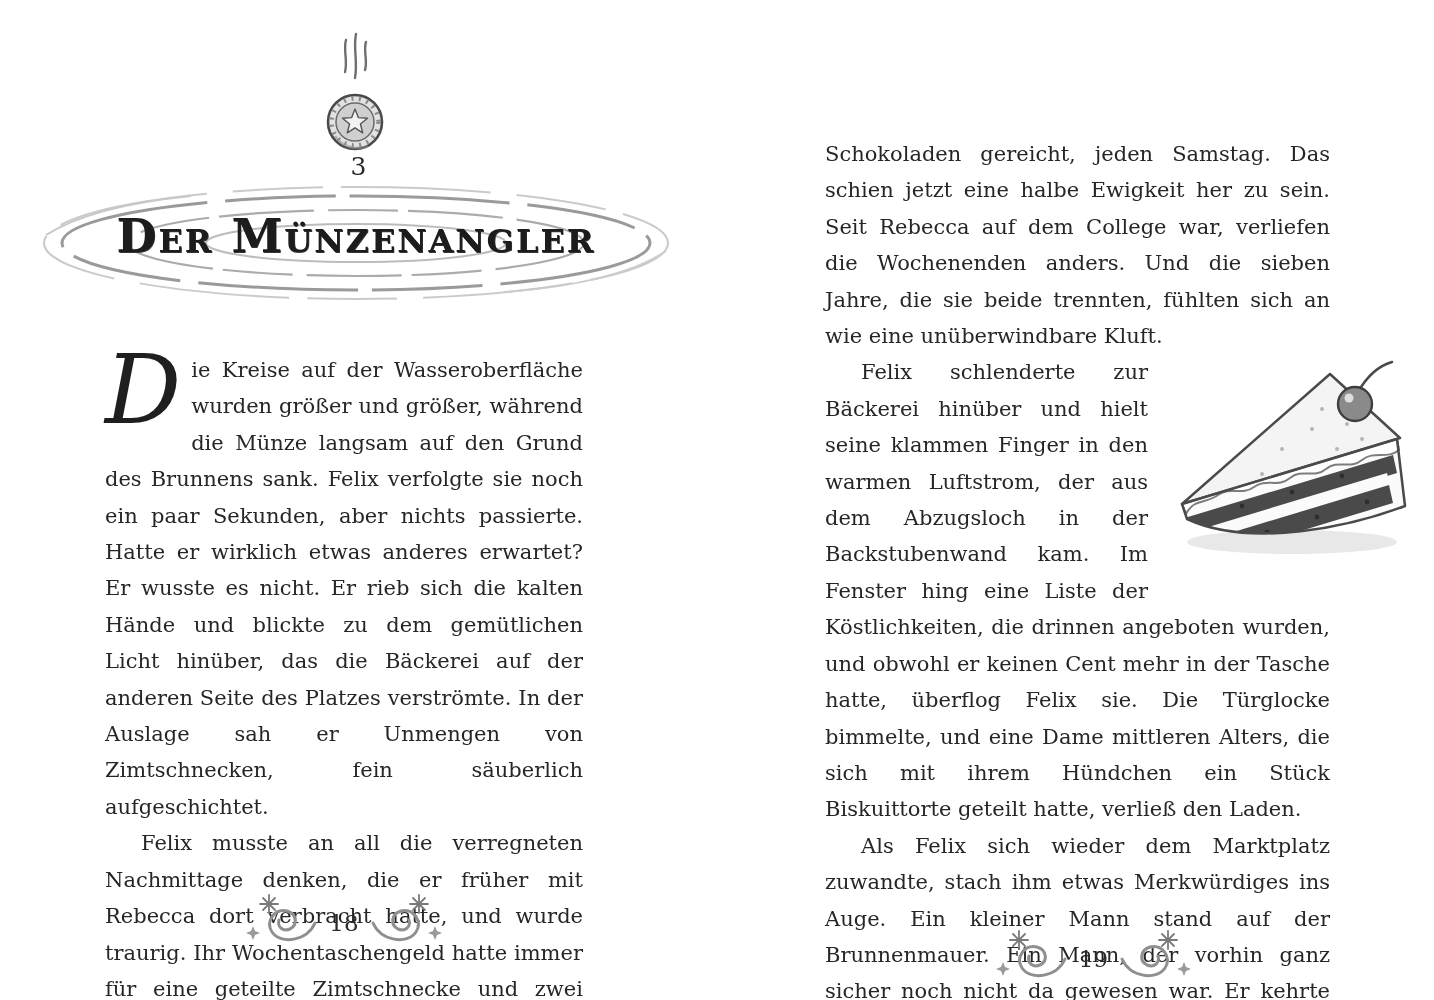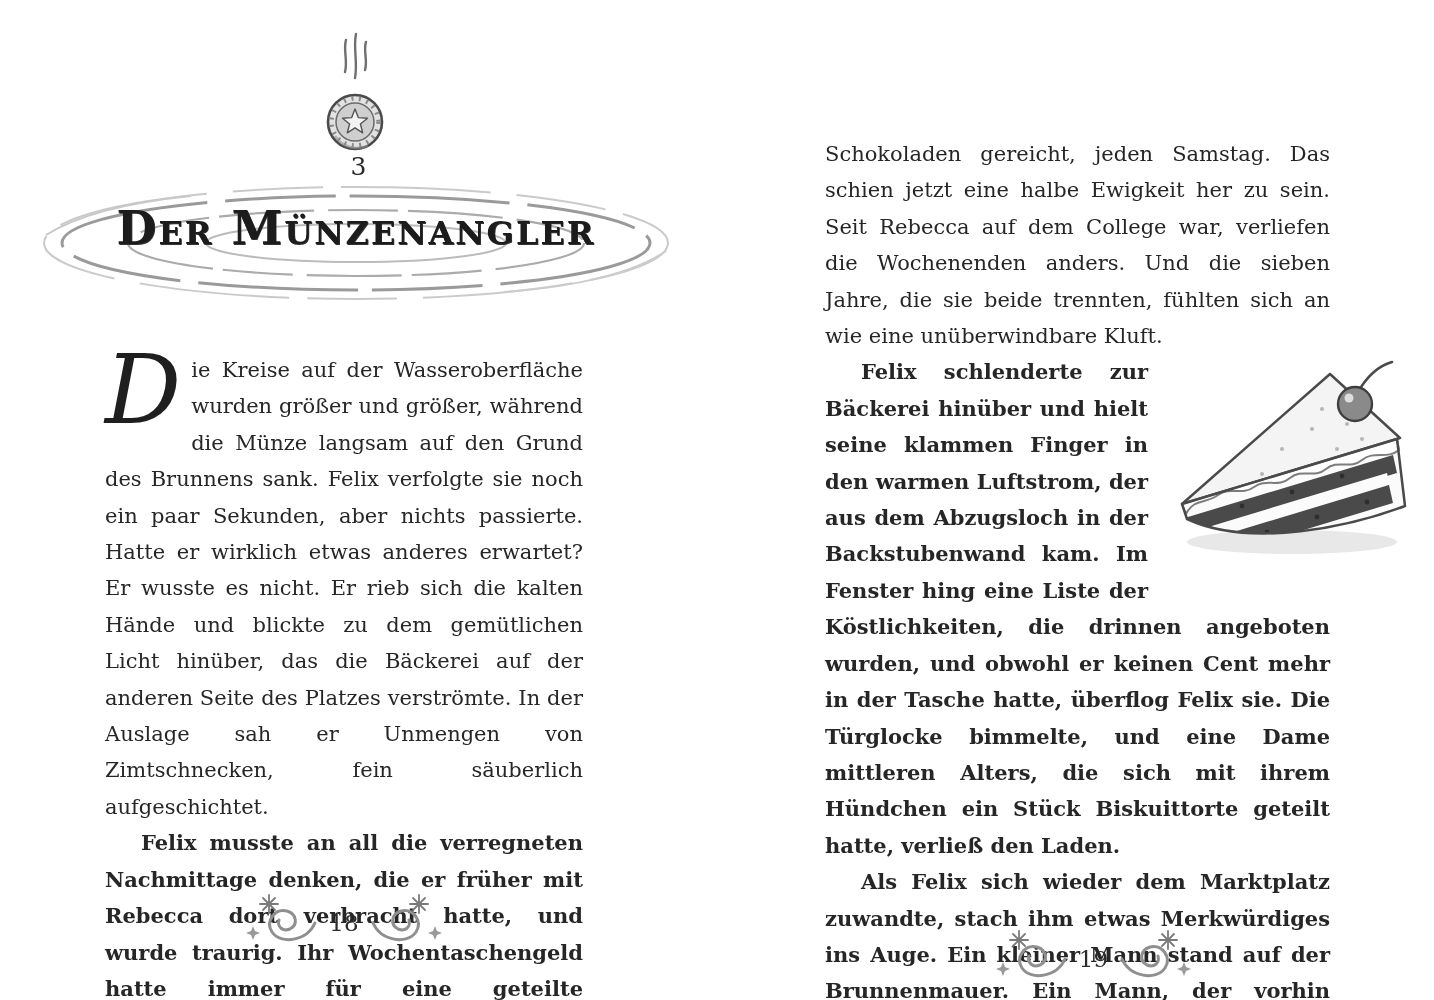--- a/index.html
+++ b/index.html
@@ -47,21 +47,21 @@
     width: 717px;
     text-align: center;
     font-size: 25px;
     color: #2a2a2a;
   }
   .chapter-title {
     position: absolute;
     left: 0;
     right: 0;
     top: 26px;
-    margin: 0;
+    margin: 8px;
     text-align: center;
     font-family: "DejaVu Serif", "Liberation Serif", serif;
     font-variant: small-caps;
     font-weight: bold;
     font-size: 46px;
     letter-spacing: 2px;
     color: #1c1c1c;
     text-shadow: 0.6px 0.6px 0 #333;
   }
 
@@ -70,21 +70,21 @@
     position: absolute;
     font-size: 21px;
     line-height: 36.4px;
     text-align: justify;
     hyphens: auto;
     color: #262626;
   }
   .page-left  .page-text { left: 105px; top: 352px; width: 478px; }
   .page-right .page-text { left: 108px; top: 100px; width: 505px; }
   .page-text p { margin: 0; padding: 0; }
-  .page-text p.indent { text-indent: 36px; font-weight: bold; }
+  .page-text p.indent { text-indent: 36px; }
 
   .drop-cap {
     float: left;
     font-family: "DejaVu Serif", "Liberation Serif", serif;
     font-style: italic;
     font-size: 95px;
     line-height: 72px;
     height: 72px;
     padding: 2px 10px 0 0;
     color: #1f1f1f;

